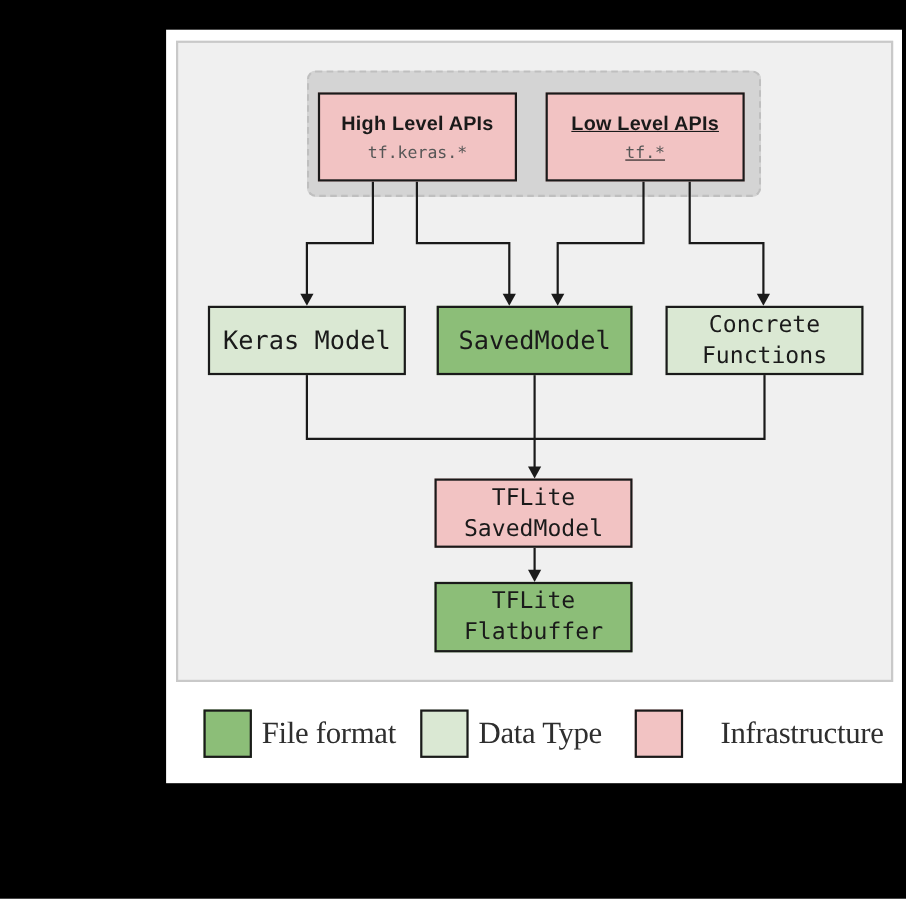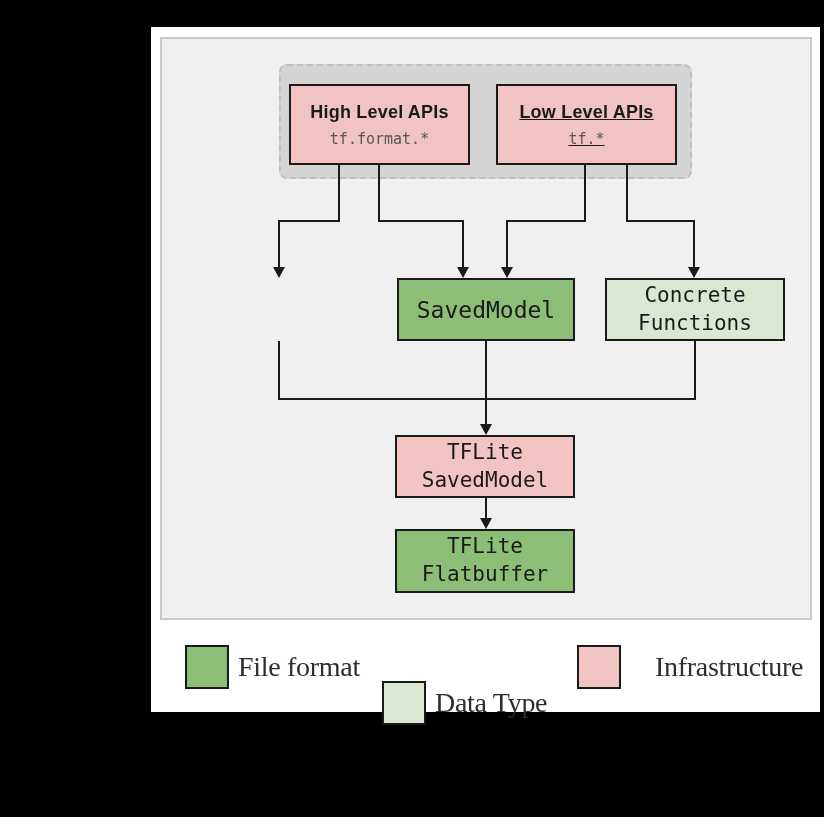--- a/index.html
+++ b/index.html
@@ -86,21 +86,21 @@
   .legend-item {
     position: absolute;
     top: 0;
     display: flex;
     align-items: center;
     gap: 9px;
     height: 44px;
     font-family: Liberation Serif, serif;
   }
   .legend-item--file  { left: 34px; }
-  .legend-item--data  { left: 231px; margin-top: 36px; }
+  .legend-item--data  { left: 231px; }
   .legend-item--infra { left: 426px; gap: 34px; }
   .swatch {
     width: 44px; height: 44px;
     border: 2px solid var(--line, #1a1a1a);
   }
   .swatch--file  { background: var(--file-format-green, #8cbe78); }
   .swatch--data  { background: var(--data-type-green, #dae8d3); }
   .swatch--infra { background: var(--infrastructure-pink, #f2c3c3); }
   .legend-label {
     font-size: 28px;
@@ -129,28 +129,31 @@
       <polygon points="526,228 538,228 532,239"></polygon>
       <path d="M117,302 L117,360 L533,360 L533,302"></path>
       <path d="M324,302 L324,386"></path>
       <polygon points="318,385 330,385 324,396"></polygon>
       <path d="M324,459 L324,480"></path>
       <polygon points="318,479 330,479 324,490"></polygon>
     </svg>
 
     <div class="node node--pink api-node node--high-level">
       <div class="api-title">High Level APIs</div>
-      <div class="api-subtitle">tf.format.*</div>
+      <div class="api-subtitle">tf.keras.*</div>
     </div>
 
     <div class="node node--pink api-node node--low-level">
       <div class="api-title">Low Level APIs</div>
       <div class="api-subtitle">tf.*</div>
     </div>
 
+    <div class="node node--lightgreen mono-node single node--keras">
+      <div>Keras Model</div>
+    </div>
 
     <div class="node node--green mono-node single node--saved">
       <div>SavedModel</div>
     </div>
 
     <div class="node node--lightgreen mono-node double node--concrete">
       <div>Concrete</div>
       <div>Functions</div>
     </div>
 

